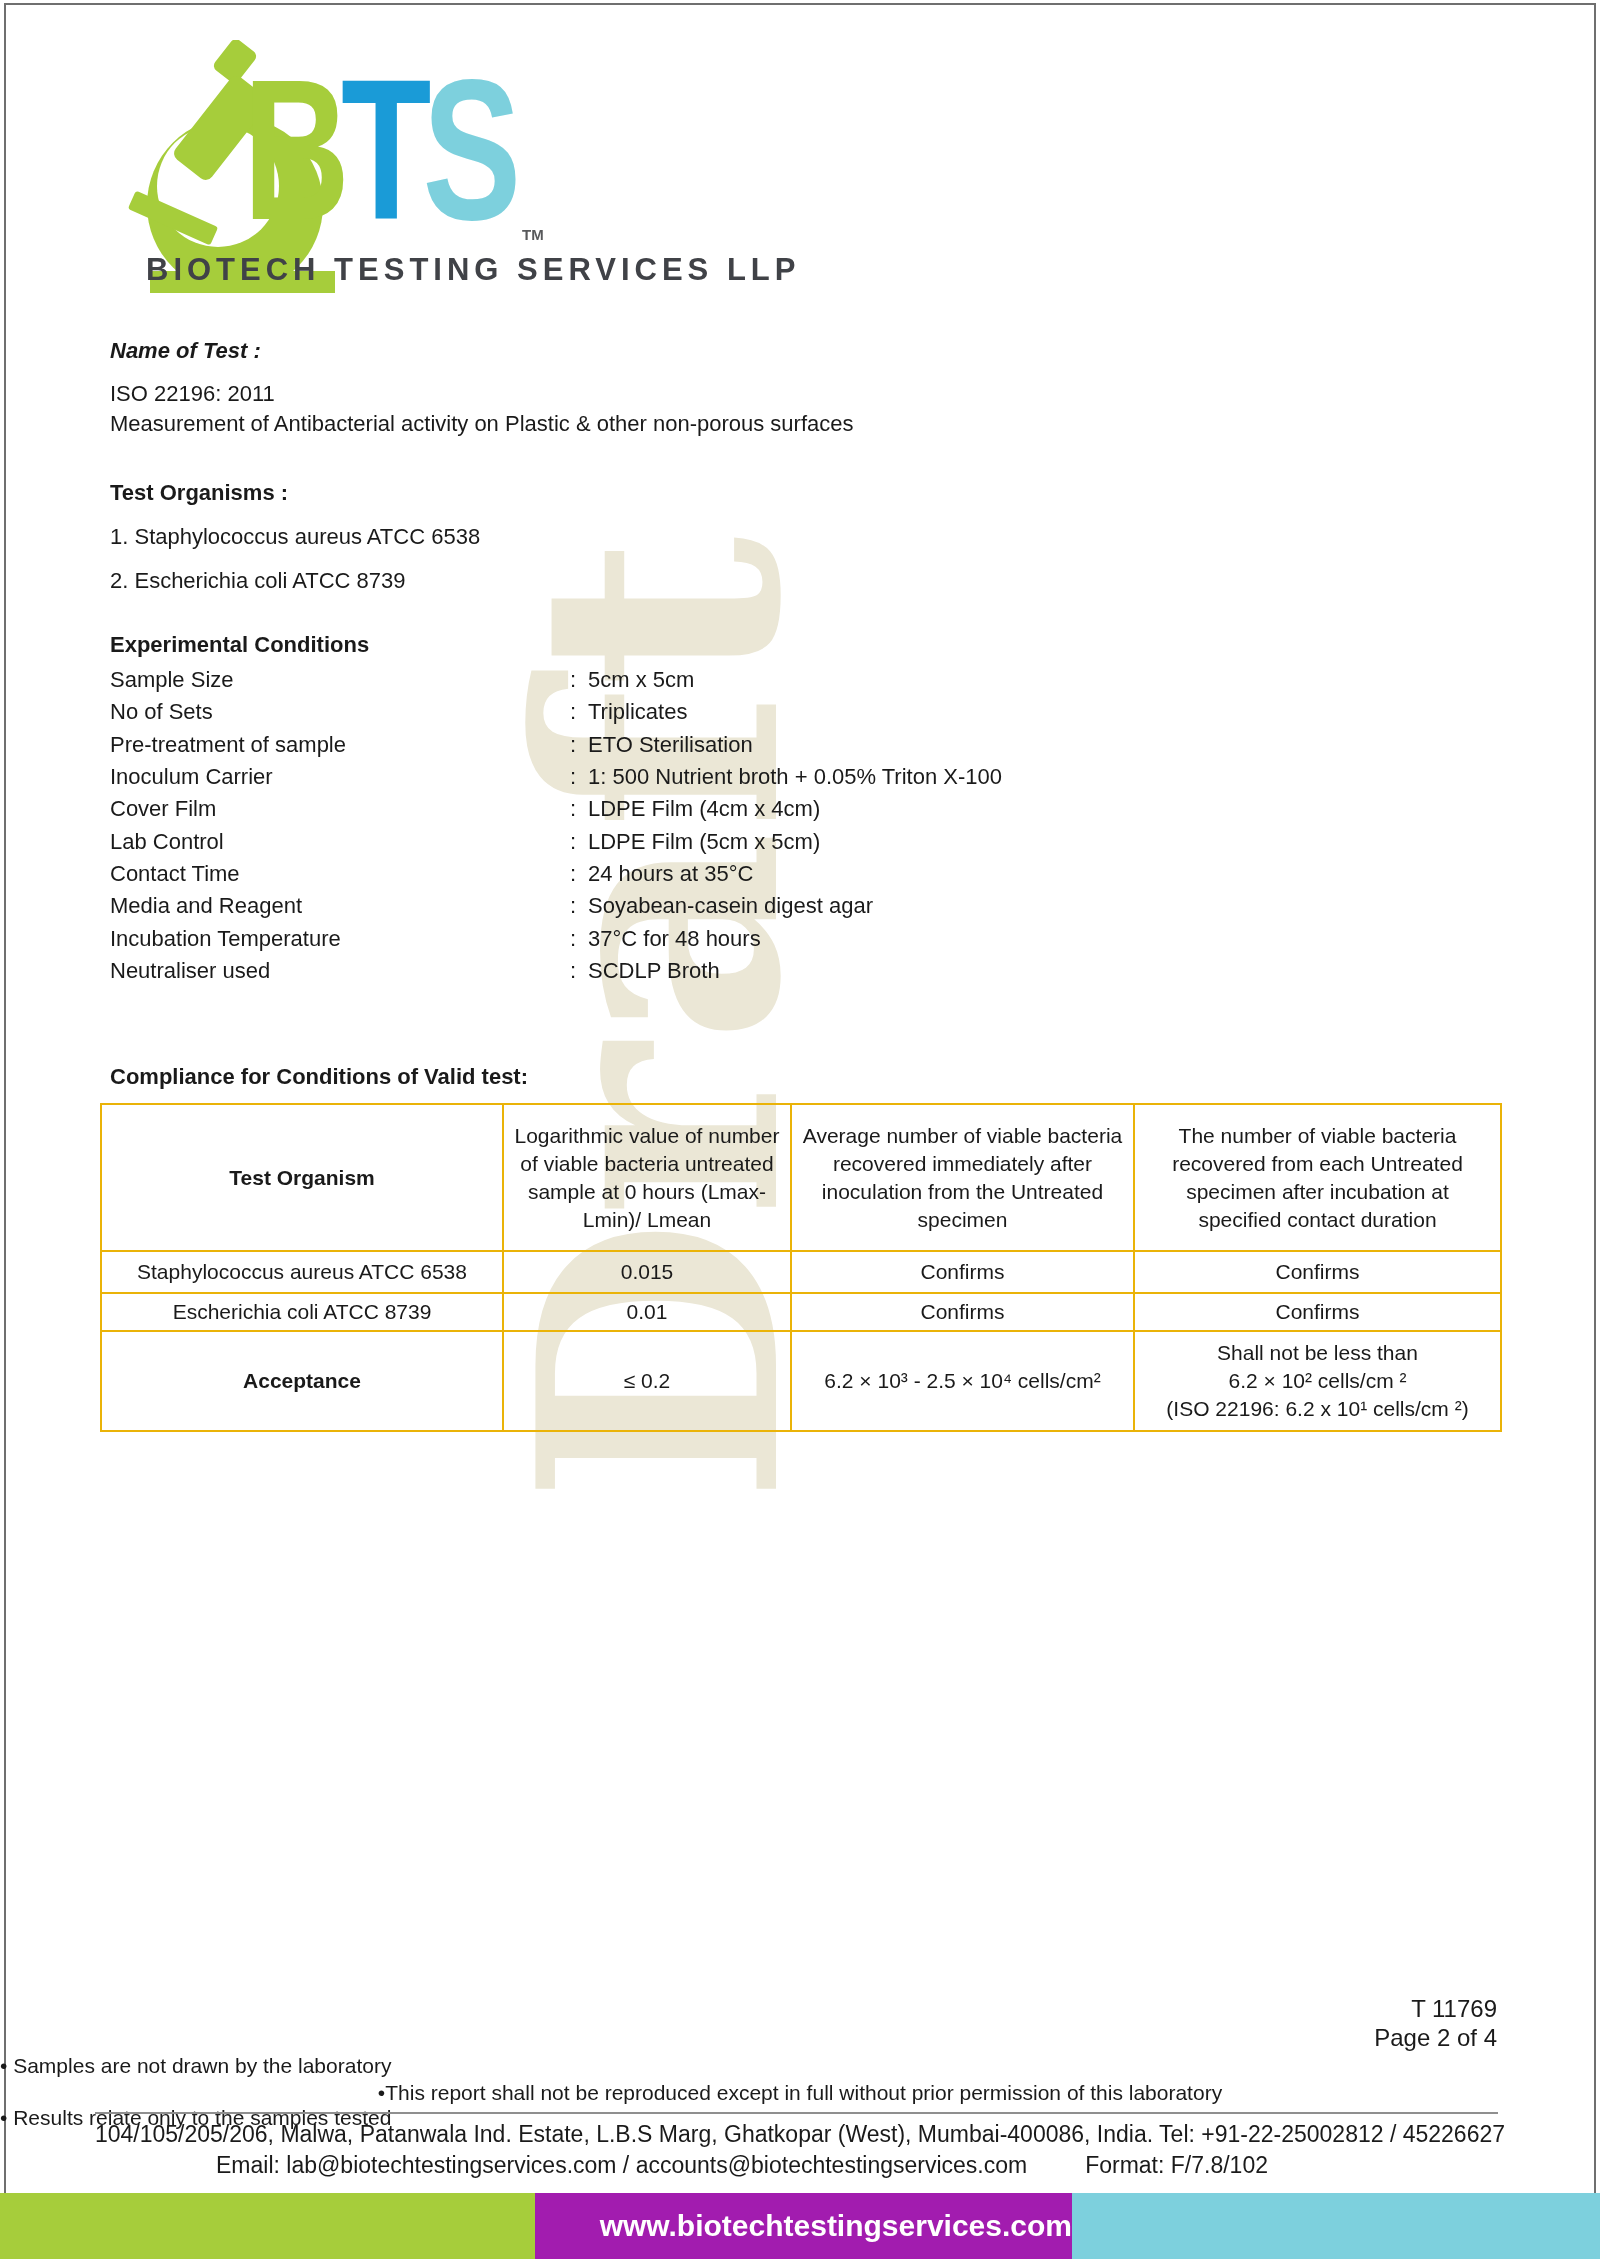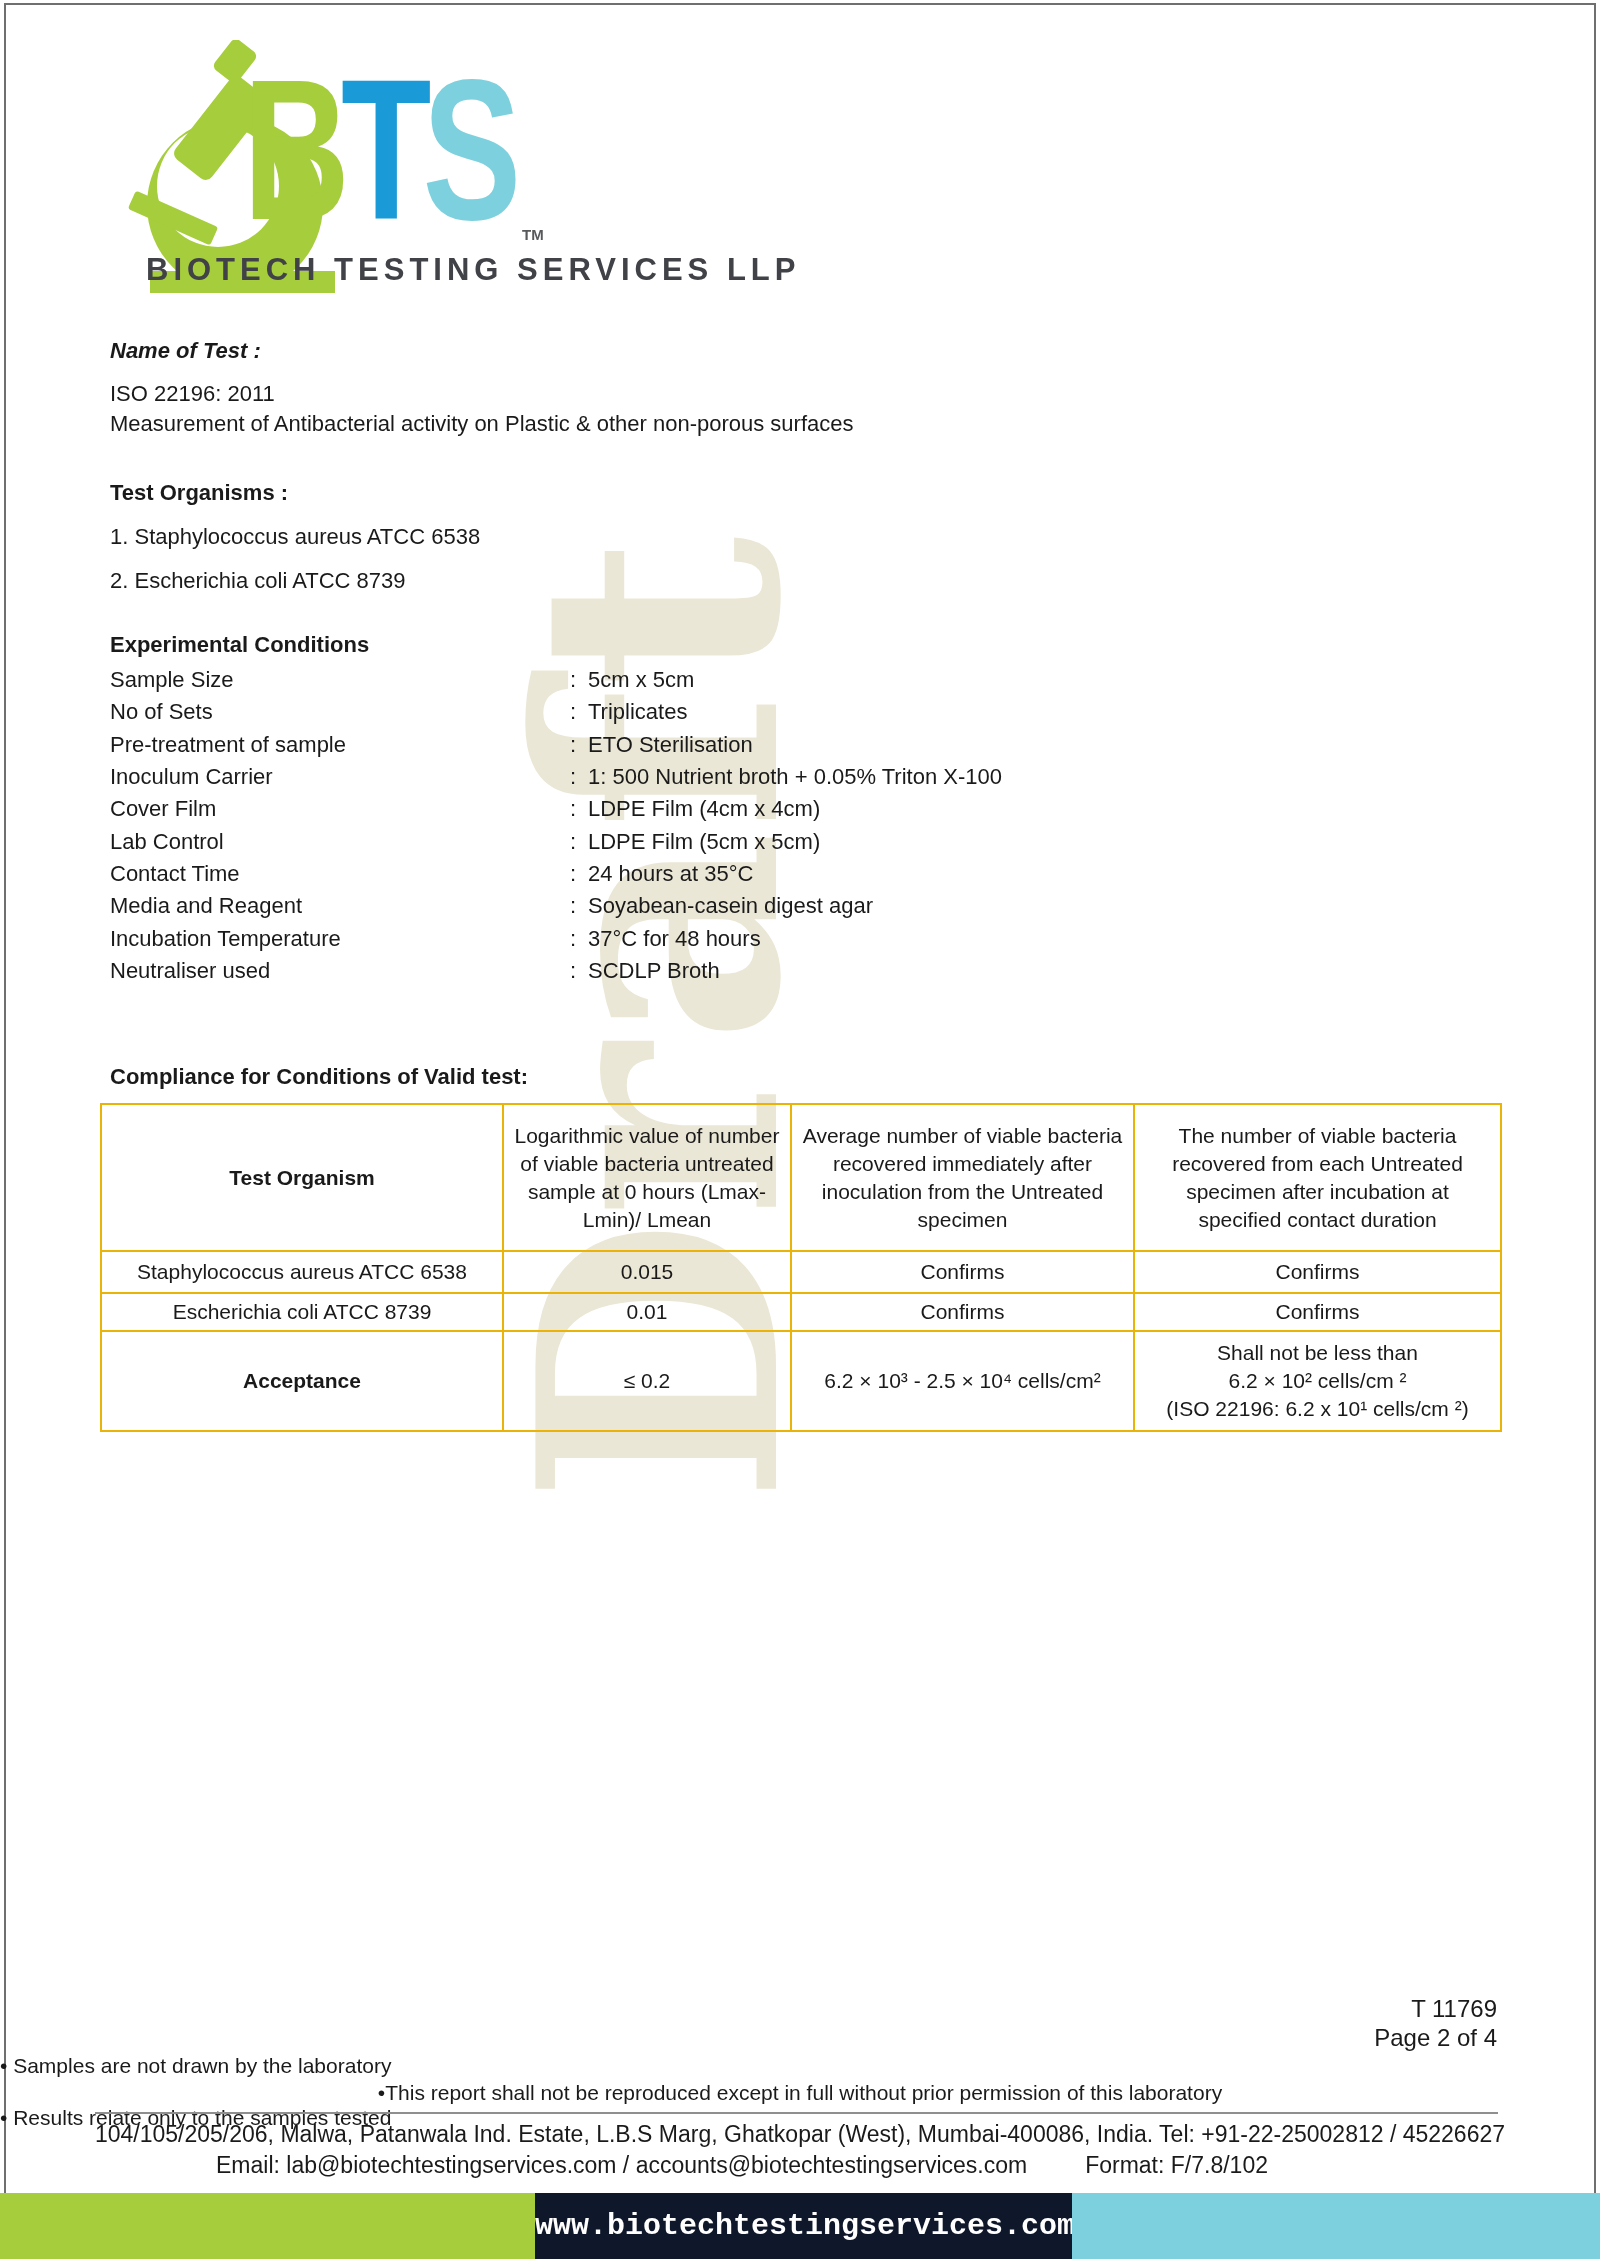--- a/index.html
+++ b/index.html
@@ -41,21 +41,21 @@
   .multiline{white-space:pre-line;line-height:29px;}
   
   .report-meta{position:absolute;right:103px;top:1994px;text-align:right;font-size:24px;line-height:29px;}
   .notes1{position:absolute;left:0;top:2054px;width:1600px;display:flex;justify-content:center;gap:28px;font-size:21px;flex-direction:column;}
   .notes2{position:absolute;left:0;top:2081px;width:1600px;text-align:center;font-size:21px;}
   .foot-rule{position:absolute;left:95px;top:2112px;width:1403px;border-top:2px solid #8f8f8f;}
   .address{position:absolute;left:0;top:2121px;width:1600px;text-align:center;font-size:23px;}
   .email-row{position:absolute;left:0;top:2152px;width:1484px;display:flex;justify-content:center;gap:58px;font-size:23px;}
   .bottom-bar{position:absolute;left:0;top:2193px;width:1600px;height:66px;display:flex;z-index:2;}
   .bar-green{width:535px;background:#a6cd3b;}
-  .bar-blue{width:537px;background:#0f172a;display:flex;align-items:center;justify-content:flex-start;font-family:Liberation Mono, monospace;}
+  .bar-blue{width:537px;background:#a21caf;display:flex;align-items:center;justify-content:flex-end;}
   .bar-blue span{color:#ffffff;font-weight:bold;font-size:30px;}
   .bar-lblue{flex:1;background:#7dd0dd;}
 </style>
 </head>
 <body>
 
 <div class="page">
   <div class="frame"></div>
 
   <div class="watermark">

